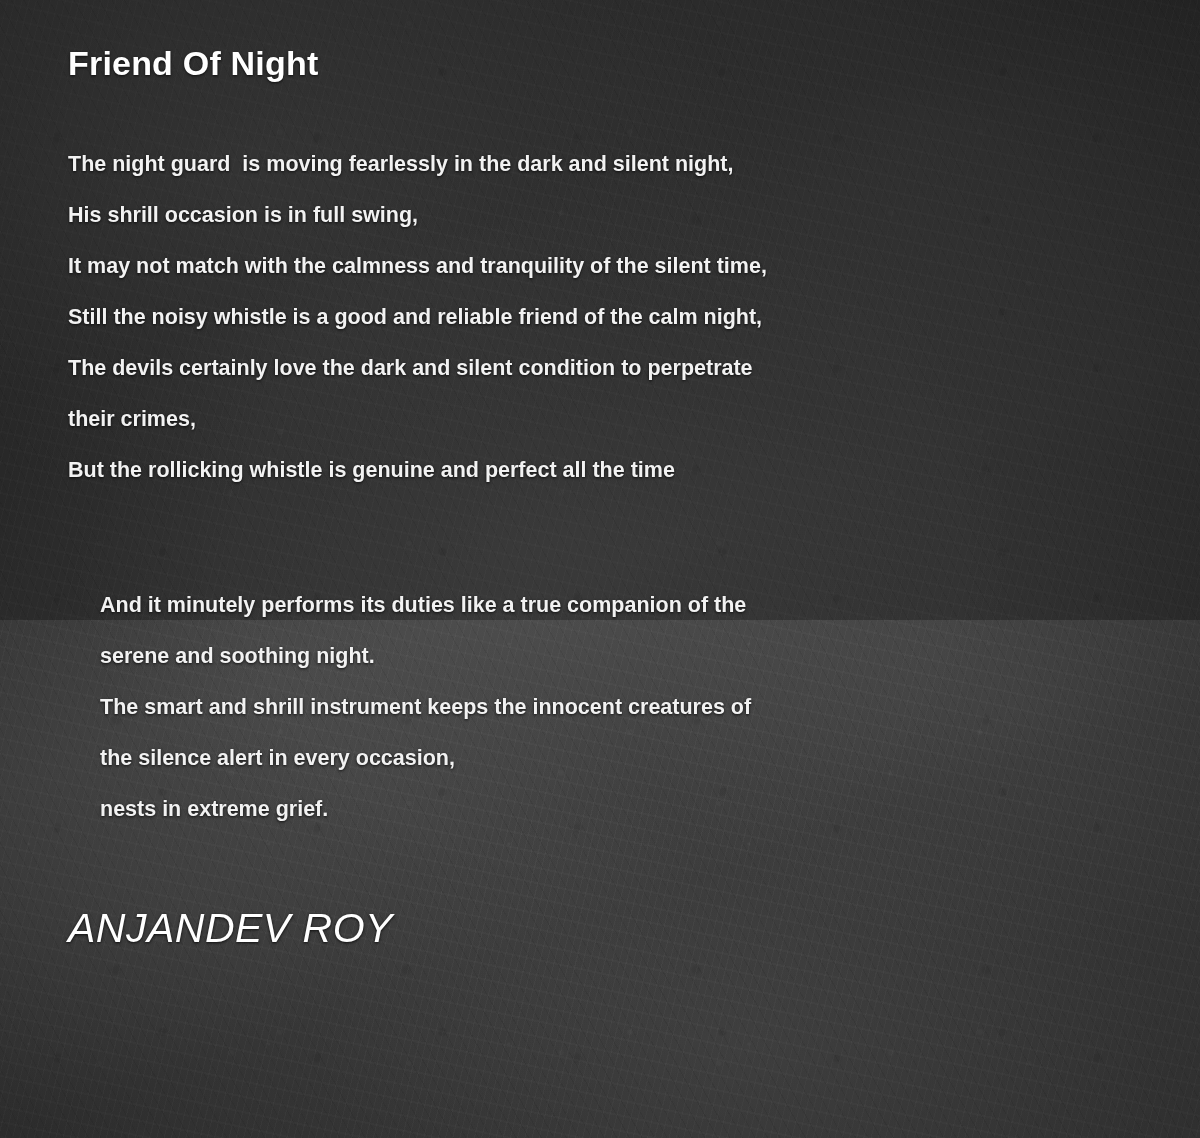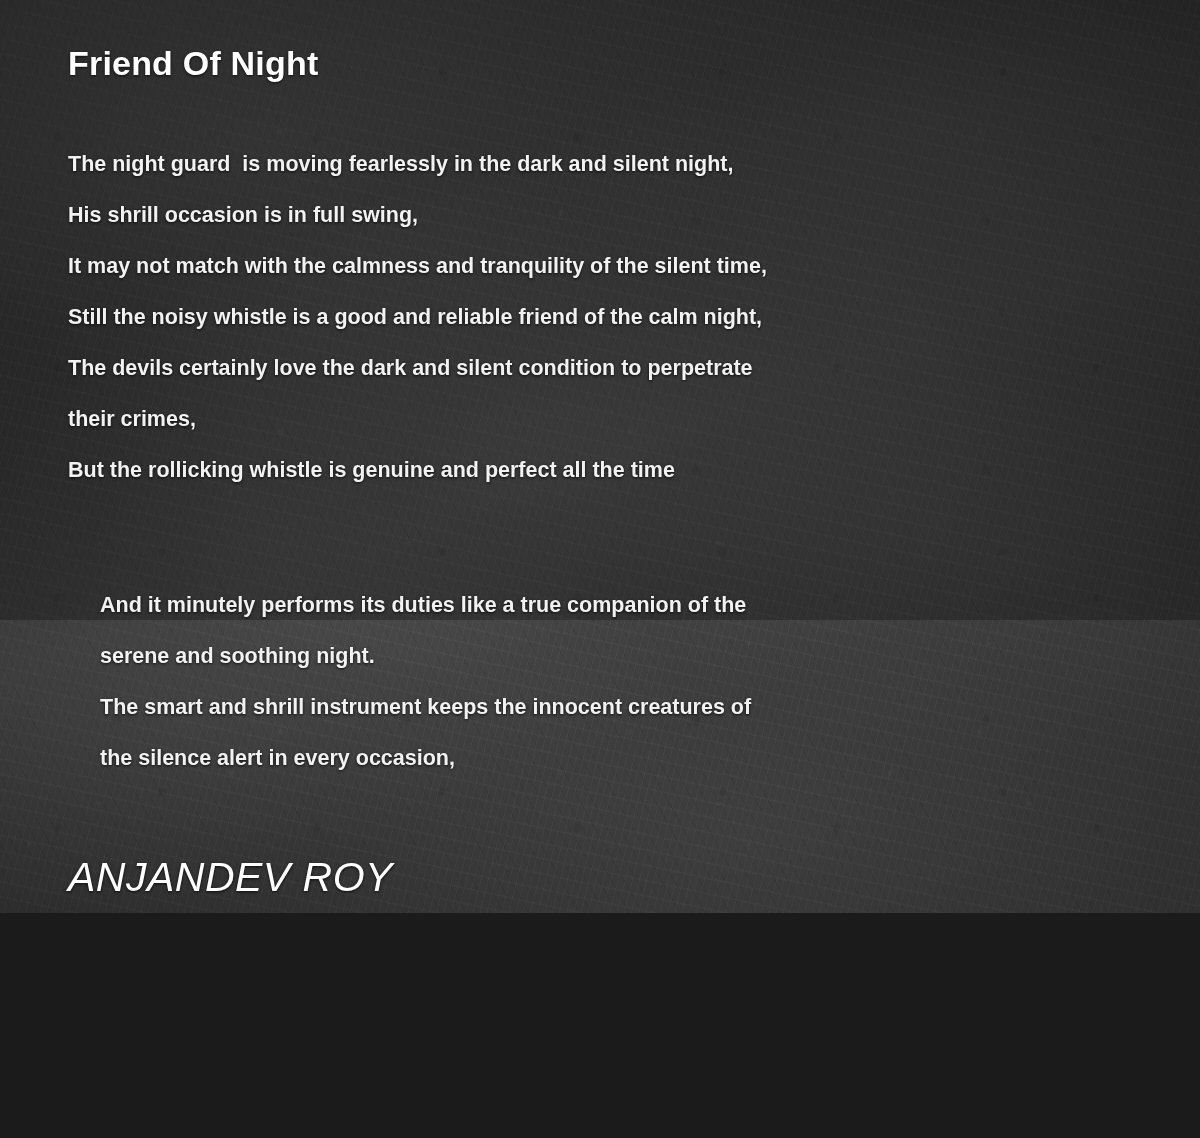--- a/index.html
+++ b/index.html
@@ -3,21 +3,21 @@
 <meta charset="utf-8">
 <style>
   html, body {
     margin: 0;
     padding: 0;
     background: #1b1b1b;
   }
   .page {
     position: relative;
     width: 1200px;
-    height: 913px;
+    height: 1138px;
     overflow: hidden;
     background-color: #4c1d95;
     font-family: "Liberation Sans", sans-serif;
   }
 
   
   .bg-layer {
     position: absolute;
     inset: 0;
     pointer-events: none;
@@ -121,17 +121,18 @@
       <div class="poem-line">The devils certainly love the dark and silent condition to perpetrate</div>
       <div class="poem-line">their crimes,</div>
       <div class="poem-line">But the rollicking whistle is genuine and perfect all the time</div>
     </div>
 
     <div class="stanza stanza-two">
       <div class="poem-line">And it minutely performs its duties like a true companion of the</div>
       <div class="poem-line">serene and soothing night.</div>
       <div class="poem-line">The smart and shrill instrument keeps the innocent creatures of</div>
       <div class="poem-line">the silence alert in every occasion,</div>
+      <div class="poem-line">nests in extreme grief.</div>
     </div>
 
     <div class="author">ANJANDEV ROY</div>
   </div>
 </div>
 
 </body></html>

